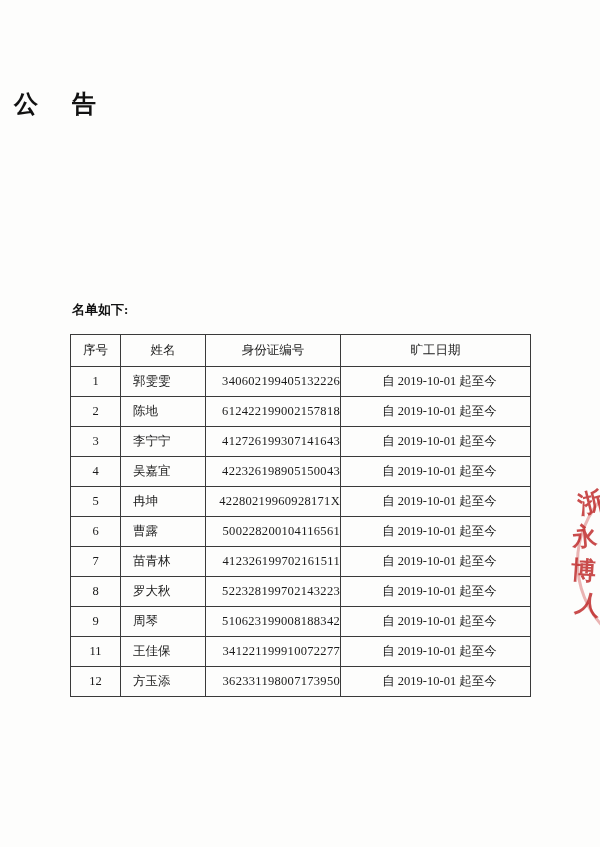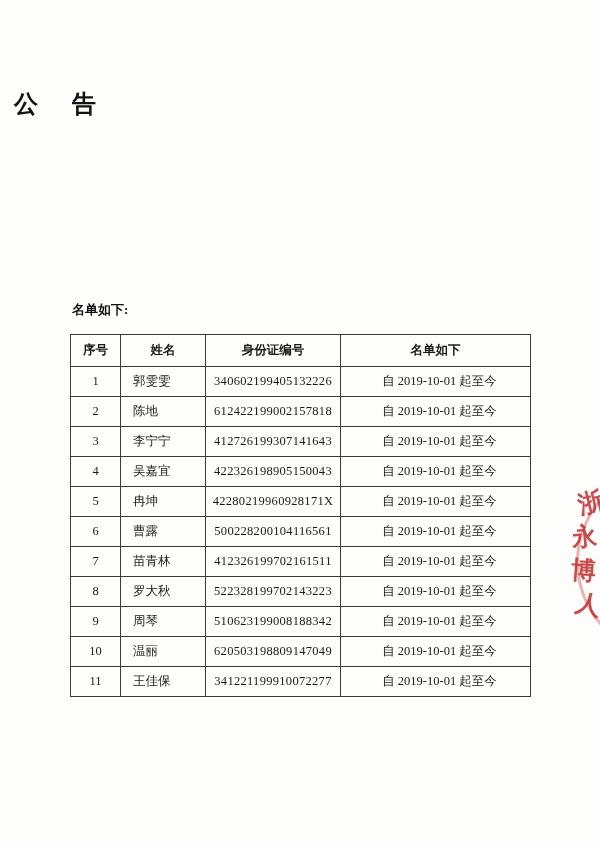--- a/index.html
+++ b/index.html
@@ -60,33 +60,33 @@
     color: #1a1a1a;
     table-layout: fixed;
   }
   .roster th, .roster td {
     border: 1px solid #3a3a3a;
     overflow: hidden;
     white-space: nowrap;
   }
   .roster th {
     height: 32px;
-    font-weight: bold;
+    font-weight: normal;
     text-align: center;
   }
   .roster td { height: 30px; }
 
   .col-seq  { width: 50px; }
   .col-name { width: 85px; }
   .col-id   { width: 135px; }
   .col-date { width: 190px; }
 
   td.c-seq  { text-align: center; }
   td.c-name { text-align: left; padding-left: 12px; }
-  td.c-id   { text-align: center; letter-spacing: 0.3px; }
+  td.c-id   { text-align: right; letter-spacing: 0.3px; }
   td.c-date { text-align: center; padding-left: 8px; }
 
   
   .seal-ring {
     position: absolute;
     top: 466px;
     left: 576px;
     width: 192px;
     height: 192px;
     border-radius: 50%;
@@ -119,21 +119,21 @@
       <col class="col-seq">
         <col class="col-name">
         <col class="col-id">
         <col class="col-date">
     </colgroup>
     <thead>
       <tr>
         <th>序号</th>
         <th>姓名</th>
         <th>身份证编号</th>
-        <th>名单如下</th>
+        <th>旷工日期</th>
       </tr>
     </thead>
     <tbody>
       <tr>
         <td class="c-seq">1</td>
         <td class="c-name">郭雯雯</td>
         <td class="c-id">340602199405132226</td>
         <td class="c-date">自 2019-10-01 起至今</td>
       </tr>
       <tr>
@@ -178,29 +178,29 @@
         <td class="c-id">522328199702143223</td>
         <td class="c-date">自 2019-10-01 起至今</td>
       </tr>
       <tr>
         <td class="c-seq">9</td>
         <td class="c-name">周琴</td>
         <td class="c-id">510623199008188342</td>
         <td class="c-date">自 2019-10-01 起至今</td>
       </tr>
       <tr>
-        <td class="c-seq">10</td>
-        <td class="c-name">温丽</td>
-        <td class="c-id">620503198809147049</td>
-        <td class="c-date">自 2019-10-01 起至今</td>
-      </tr>
-      <tr>
         <td class="c-seq">11</td>
         <td class="c-name">王佳保</td>
         <td class="c-id">341221199910072277</td>
+        <td class="c-date">自 2019-10-01 起至今</td>
+      </tr>
+      <tr>
+        <td class="c-seq">12</td>
+        <td class="c-name">方玉添</td>
+        <td class="c-id">362331198007173950</td>
         <td class="c-date">自 2019-10-01 起至今</td>
       </tr>
     </tbody>
   </table>
 
   <div class="seal-ring"></div>
   <span class="seal-char sc0">浙</span>
   <span class="seal-char sc1">永</span>
   <span class="seal-char sc2">博</span>
   <span class="seal-char sc3">人</span>

